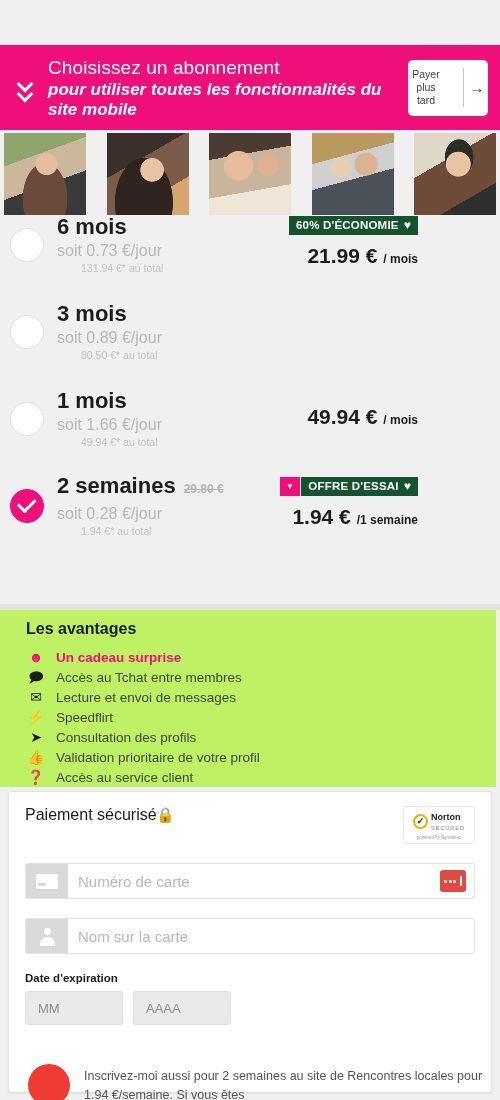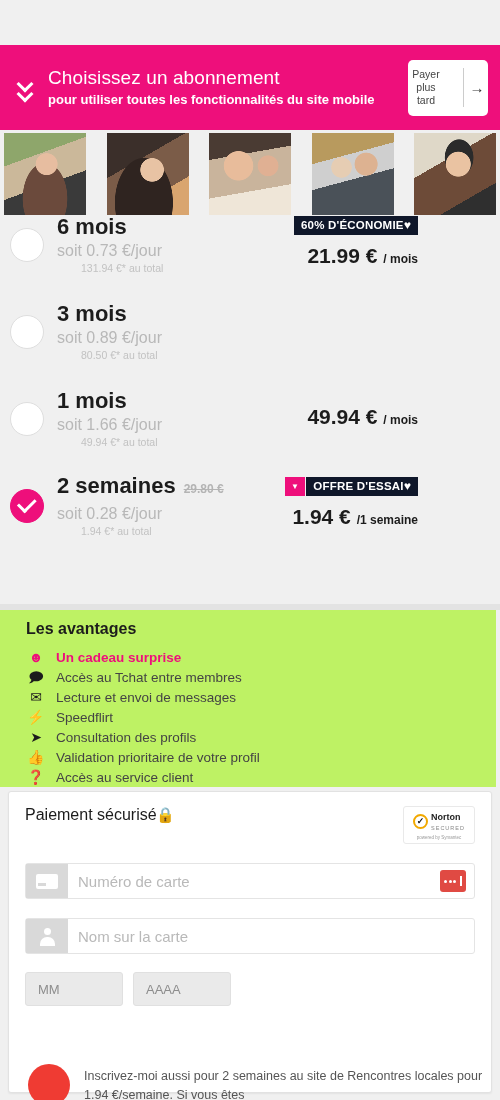--- a/index.html
+++ b/index.html
@@ -22,21 +22,21 @@
     margin-left: 4px;
   }
   .chev { width: 15px; height: 9px; position: relative; }
   .chev::before {
     content: ""; position: absolute; left: 1px; top: 0;
     width: 9px; height: 9px; border-right: 3px solid #fff; border-bottom: 3px solid #fff;
     transform: rotate(45deg);
   }
   .banner-text { flex: 1; padding-left: 2px; color: #fff; }
   .banner-line1 { font-size: 19px; font-weight: 400; line-height: 24px; letter-spacing: .1px; }
-  .banner-line2 { font-size: 13px; font-weight: bold; line-height: 20px; }
+  .banner-line2 { font-size: 17px; font-weight: bold; line-height: 20px; font-style: italic; }
   .later-btn {
     width: 80px; height: 56px; margin-right: 12px; background: #fff; border-radius: 5px;
     display: flex; align-items: center; justify-content: center; cursor: pointer;
   }
   .later-label {
     font-size: 10.5px; color: #444; text-align: center; line-height: 13px;
     padding-right: 22px; border-right: 1px solid #ccc; width: 52px;
   }
   .later-arrow { font-size: 15px; color: #333; padding-left: 6px; }
 
@@ -70,22 +70,22 @@
     display: flex; align-items: baseline; gap: 8px;
   }
   .plan-strike { font-size: 12px; font-weight: bold; color: #b4b4b4; text-decoration: line-through; }
   .plan-day { font-size: 16px; color: #b8b8b8; line-height: 21px; }
   .plan-total { font-size: 10.5px; color: #c2c2c2; line-height: 15px; margin-left: 24px; }
   .plan-right {
     position: absolute; right: 10px; top: 0; height: 87px;
     display: flex; flex-direction: column; align-items: flex-end; justify-content: center;
   }
   .badge {
-    background: #0f172a; color: #fff; font-size: 11.5px; font-weight: bold;
-    padding: 3px 7px 4px 7px; display: flex; align-items: center; 
+    background: #14532d; color: #fff; font-size: 11.5px; font-weight: bold;
+    padding: 3px 7px 4px 7px; display: flex; align-items: center; gap: 5px;
     letter-spacing: .2px;
   }
   .badge-wrap { display: flex; align-items: stretch; gap: 1.5px; }
   .badge-caret {
     background: #ee0f7b; color: #fff; display: flex; align-items: center;
     justify-content: center; width: 20px; font-size: 8px;
   }
   .price { font-size: 21px; font-weight: bold; color: #1c1c1c; line-height: 28px; }
   .price .per { font-size: 12px; font-weight: bold; }
   .badge-row { height: 20px; margin-bottom: 6px; }
@@ -368,20 +368,21 @@
 
     <div class="field">
       <span class="field-ico">
           <span class="user-glyph"></span>
         </span>
       <input type="text" placeholder="Nom sur la carte" style="">
     </div>
 
     <div class="row2">
       <div class="col-exp">
+        <div class="flabel">Date d'expiration</div>
         <div class="mini-row">
           <div class="mini">MM</div>
           <div class="mini">AAAA</div>
         </div>
       </div>
     </div>
   </div>
 
   <div class="consent">
     <div class="consent-circle"></div>

